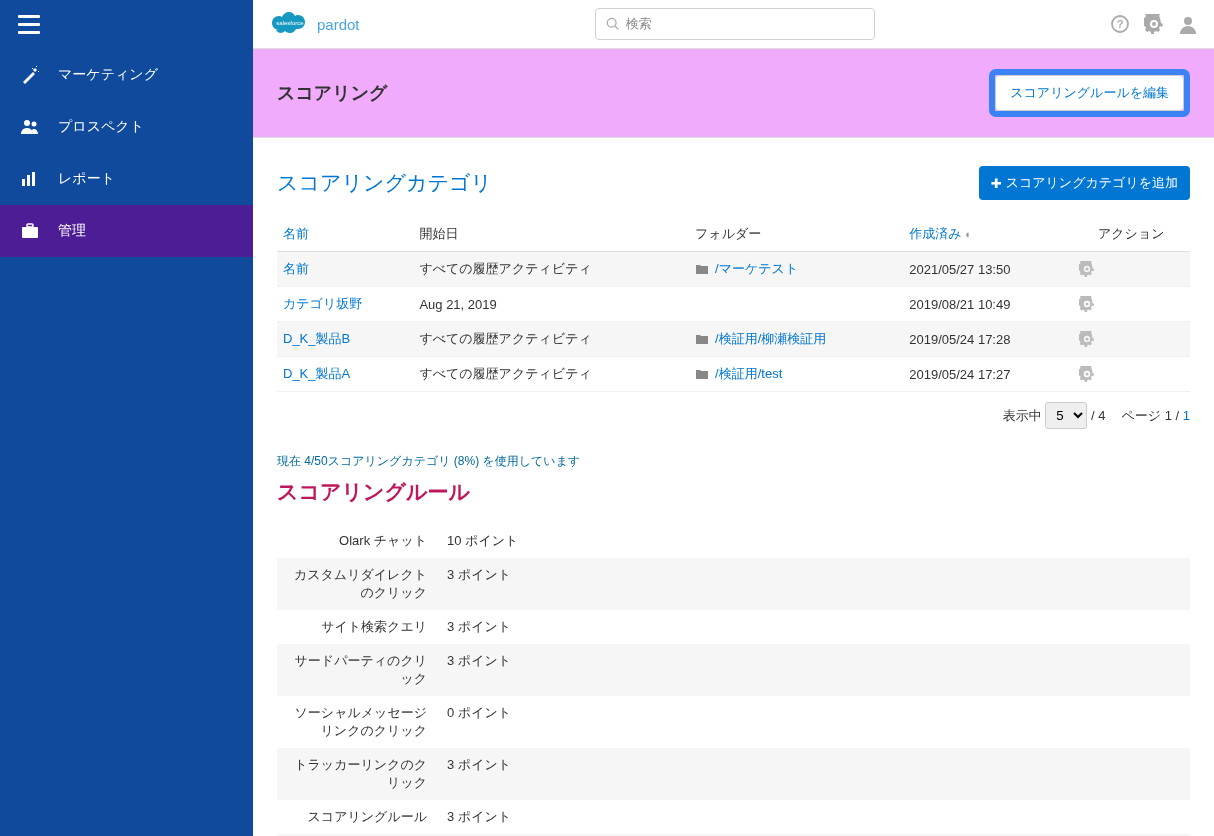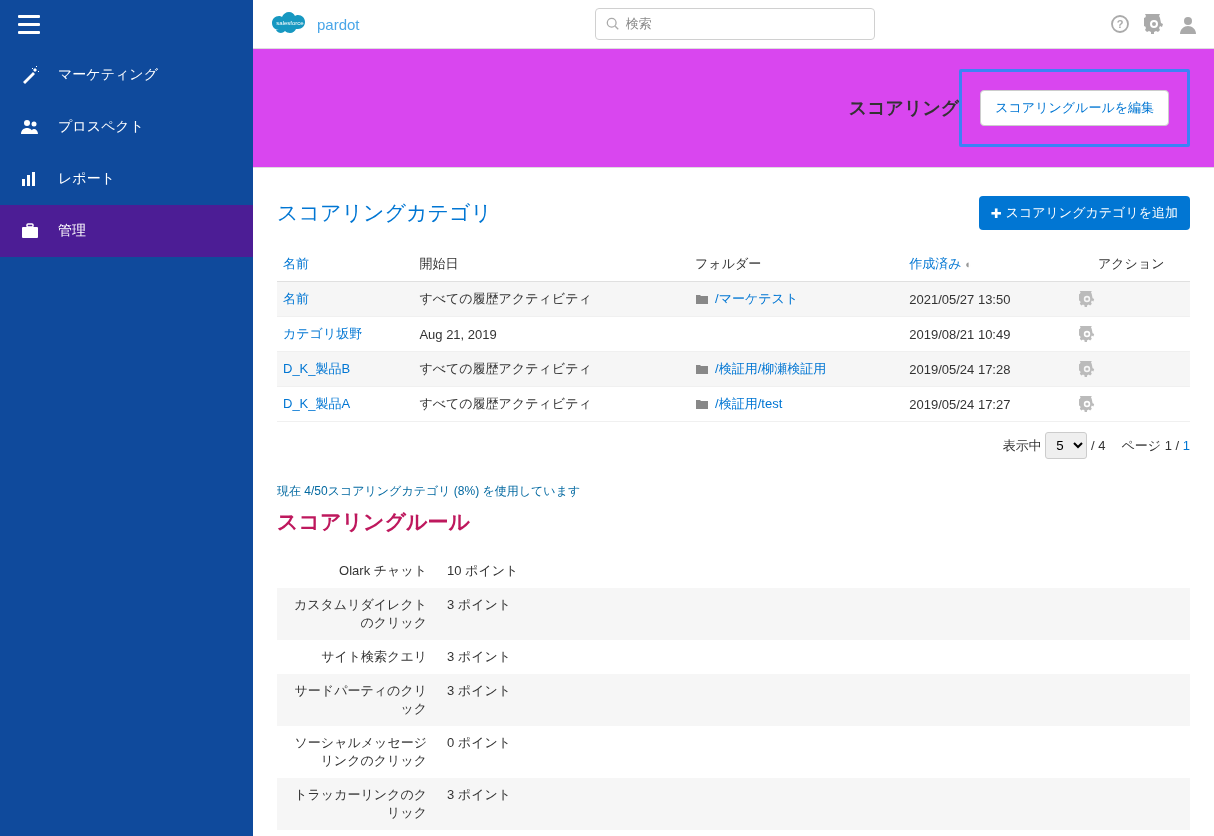--- a/index.html
+++ b/index.html
@@ -16,23 +16,23 @@
 
 .main { flex: 1; display: flex; flex-direction: column; overflow-y: auto; }
 .topbar { display: flex; align-items: center; padding: 8px 16px; gap: 16px; }
 .logo { display: flex; align-items: center; gap: 6px; color: #4aa6e8; font-size: 15px; }
 .logo-cloud { position: relative; width: 42px; height: 28px; }
 .search-wrap { flex: 1; display: flex; justify-content: center; }
 .search-box { display: flex; align-items: center; gap: 6px; border: 1px solid #d0d0d0; border-radius: 4px; padding: 6px 10px; width: 280px; color: #888; }
 .top-icons { display: flex; gap: 14px; color: #aaa; }
 .top-icons span { cursor: pointer; }
 
-.page-header { background: #d946ef; border-top: 1px solid #ddd; border-bottom: 1px solid #ddd; padding: 20px 24px; display: flex; justify-content: flex-end; align-items: center; }
+.page-header { background: #f0abfc; border-top: 1px solid #ddd; border-bottom: 1px solid #ddd; padding: 20px 24px; display: flex; justify-content: space-between; align-items: center; }
 .page-title { font-size: 18px; font-weight: bold; }
-.edit-btn-wrap { border: 3px solid #3b82f6; padding: 18px; border-radius: 2px; }
+.edit-btn-wrap { border: 6px solid #3b82f6; padding: 0; border-radius: 7px; }
 .edit-btn { background: #fff; border: 1px solid #ccc; border-radius: 4px; padding: 8px 14px; color: #0176d3; font-size: 13px; cursor: pointer; }
 
 .content { padding: 18px 24px 40px; }
 .section-head { display: flex; justify-content: space-between; align-items: center; margin: 10px 0 17px; }
 .section-title { color: #0176d3; font-size: 21px; font-weight: 400; }
 .add-btn { background: #0176d3; color: #fff; border: none; border-radius: 4px; padding: 8px 12px; font-size: 13px; cursor: pointer; display: flex; align-items: center; gap: 4px; }
 
 .tbl { width: 100%; border-collapse: collapse; }
 .tbl th { text-align: left; padding: 8px 6px; font-weight: normal; color: #333; border-bottom: 1px solid #e0e0e0; }
 .tbl th.link-h { color: #0176d3; cursor: pointer; }

